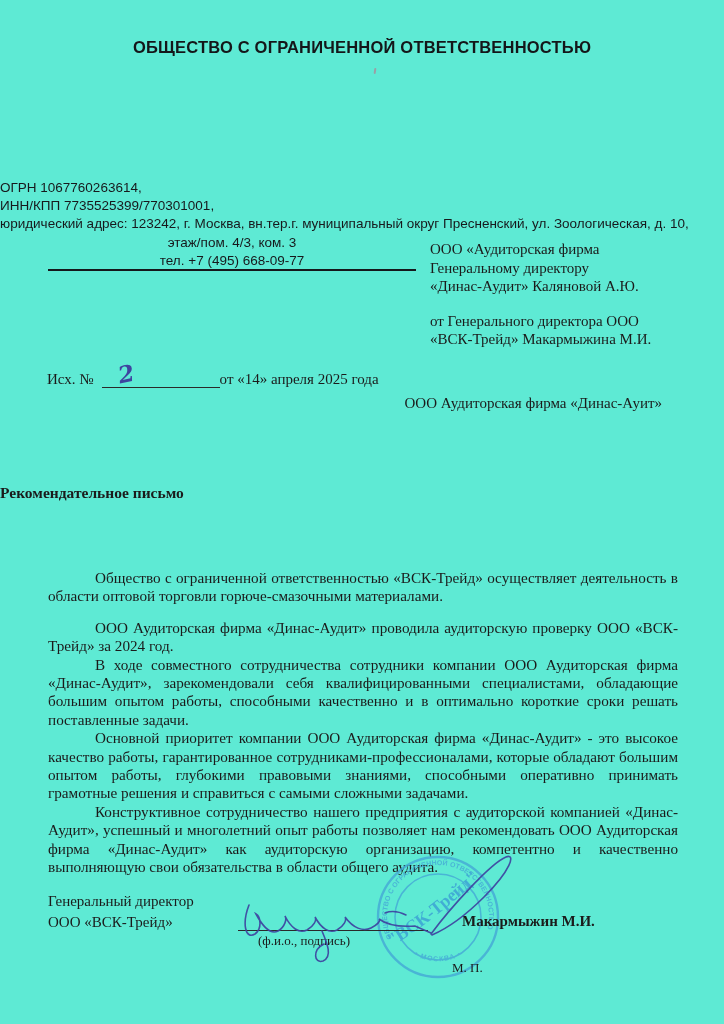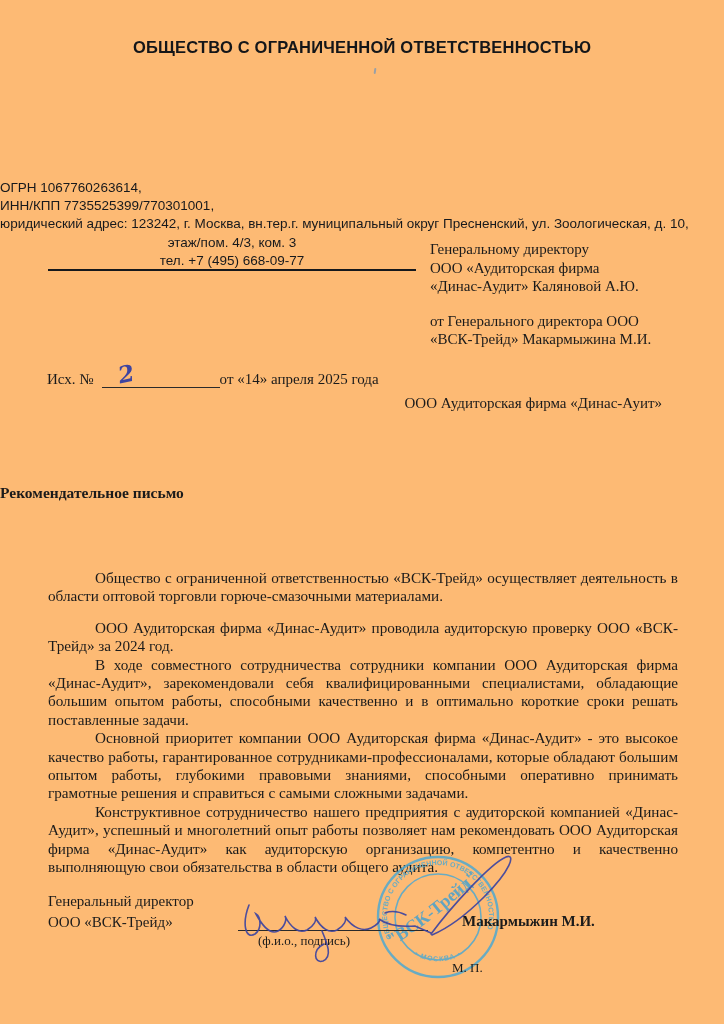--- a/index.html
+++ b/index.html
@@ -1,18 +1,18 @@
 <!DOCTYPE html>
 <html><head>
 <meta charset="utf-8">
 <style>
   html,body{margin:0;padding:0;background:#e8e8e8;}
   .page{
     position:relative;width:724px;height:1024px;margin:0 auto;
-    background:#fdba74;overflow:hidden;color:#1b1b1b;
+    background:#5eead4;overflow:hidden;color:#1b1b1b;
     font-family:"Liberation Serif",serif;
   }
   
   .company-type{
     position:absolute;top:38px;left:0;width:100%;text-align:center;
     font-family:"Liberation Sans",sans-serif;font-weight:700;font-size:16.5px;
     letter-spacing:.2px;color:#141619;
   }
   .scan-artifact{
     position:absolute;top:68px;left:374px;width:2px;height:6px;
@@ -107,22 +107,22 @@
   <div class="lh-line lh-inn">ИНН/КПП 7735525399/770301001,</div>
   <div class="lh-line lh-addr">юридический адрес: 123242, г. Москва, вн.тер.г. муниципальный округ Пресненский, ул. Зоологическая, д. 10,</div>
 
   <div class="contact-left">
     <div>этаж/пом. 4/3, ком. 3</div>
     <div>тел. +7 (495) 668-09-77</div>
   </div>
   <div class="letterhead-divider"></div>
 
   <div class="recipient">
+    <div>ООО «Аудиторская фирма</div>
     <div>Генеральному директору</div>
-    <div>ООО «Аудиторская фирма</div>
     <div>«Динас-Аудит» Каляновой А.Ю.</div>
     <div class="from-gap">от Генерального директора ООО</div>
     <div>«ВСК-Трейд»  Макармыжина  М.И.</div>
   </div>
 
   <div class="ref-row">
     <span class="ref-label">Исх. №</span><span class="ref-underline"><span class="handwritten-number">2</span></span><span class="ref-date">от «14» апреля 2025 года</span>
   </div>
 
   <div class="addressee-right">ООО Аудиторская фирма «Динас-Ауит»</div>

